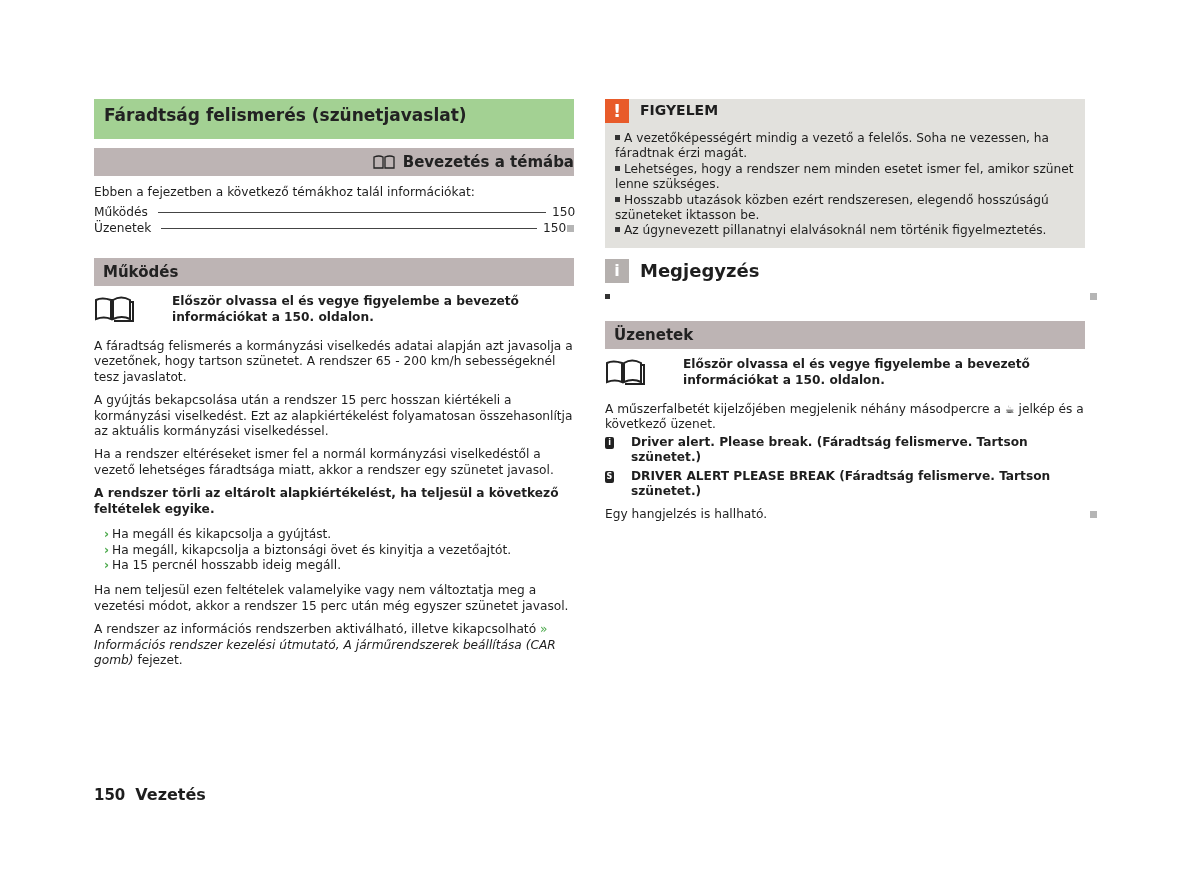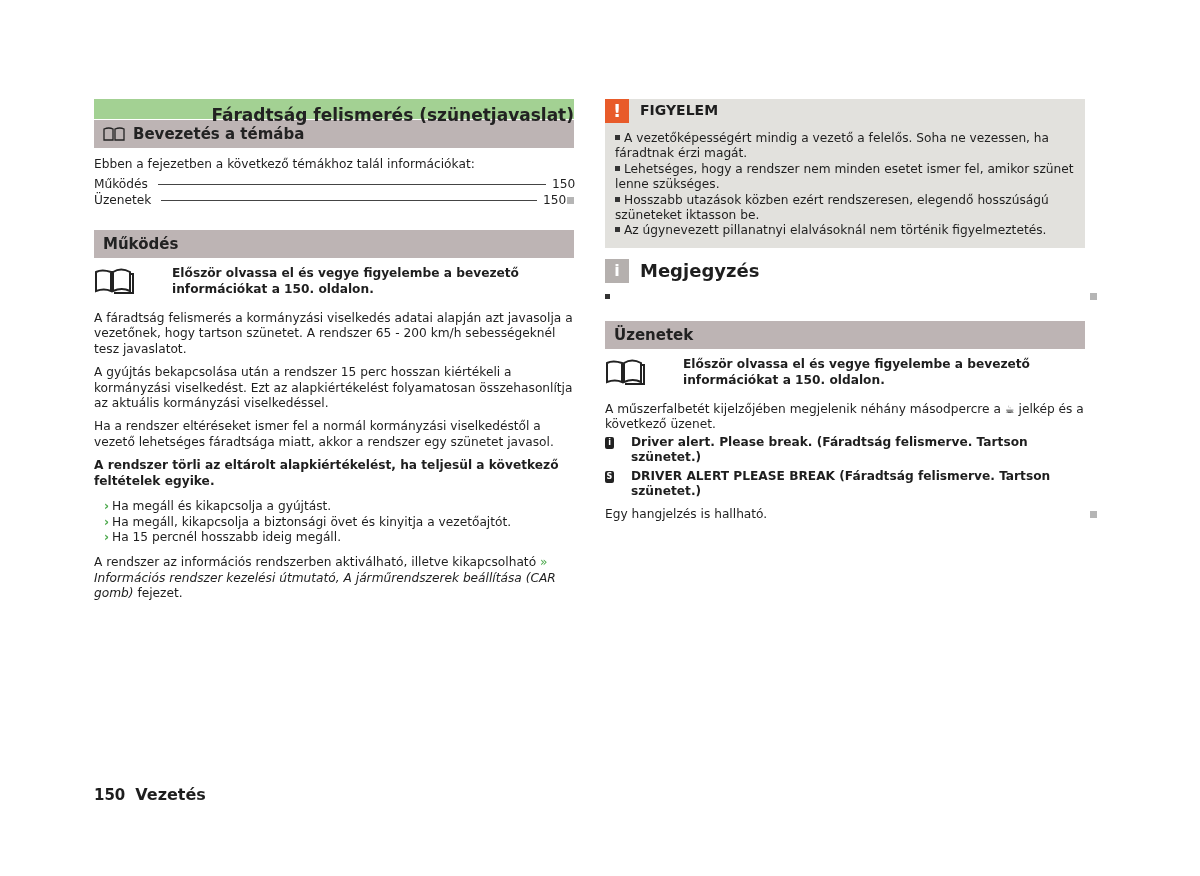--- a/index.html
+++ b/index.html
@@ -7,22 +7,22 @@
     width: 1200px; height: 876px; background: #ffffff; position: relative;
     font-family: "DejaVu Sans", "Liberation Sans", sans-serif;
     color: #1e1e1e; font-size: 12.2px; line-height: 15.4px;
     overflow: hidden;
   }
   .col { position: absolute; top: 99px; }
   .col-left { left: 94px; width: 480px; }
   .col-right { left: 605px; width: 480px; }
 
   .chapter-title {
-    background: #a3d193; height: 20px; line-height: 32px;
-    font-size: 17px; font-weight: bold; padding-left: 10px; color: #222; text-align: right;
+    background: #a3d193; height: 40px; line-height: 32px;
+    font-size: 17px; font-weight: bold; padding-left: 10px; color: #222;
   }
   .section-head {
     background: #bdb4b4; height: 28px; line-height: 28px;
     font-size: 15px; font-weight: bold; padding-left: 9px; color: #222;
     display: flex; align-items: center;
   }
   .section-head .book-small { width: 22px; height: 14px; margin-right: 8px; }
   .p { margin: 0; }
   .mt8 { margin-top: 8px; }
   .toc-row { display: flex; align-items: baseline; }
@@ -56,21 +56,21 @@
   .footer { position: absolute; left: 94px; top: 787px; display: flex; align-items: baseline; }
   .footer .num { font-weight: bold; font-size: 15px; }
   .footer .chap { font-weight: bold; font-size: 16px; margin-left: 10px; }
 </style>
 </head>
 <body>
 
 <div class="col col-left">
   <div class="chapter-title">Fáradtság felismerés (szünetjavaslat)</div>
 
-  <div class="section-head" style="margin-top:1px;">
+  <div class="section-head" style="margin-top:9px;justify-content:flex-end;">
     <svg class="book-small" viewBox="0 0 22 14">
       <path d="M1 2 L1 13 L10 13 L10 2 Q6 0 1 2 Z M12 2 L12 13 L21 13 L21 2 Q17 0 12 2 Z" fill="none" stroke="#222" stroke-width="1.3"></path>
     </svg>
     <span>Bevezetés a témába</span>
   </div>
 
   <p class="p" style="margin-top:9px;">Ebben a fejezetben a következő témákhoz talál információkat:</p>
 
   <div style="margin-top:5px;">
     <div class="toc-row">
@@ -100,20 +100,21 @@
 
   <p class="p" style="margin-top:14px;">A fáradtság felismerés a kormányzási viselkedés adatai alapján azt javasolja a vezetőnek, hogy tartson szünetet. A rendszer 65 - 200 km/h sebességeknél tesz javaslatot.</p>
   <p class="p mt8">A gyújtás bekapcsolása után a rendszer 15 perc hosszan kiértékeli a kormányzási viselkedést. Ezt az alapkiértékelést folyamatosan összehasonlítja az aktuális kormányzási viselkedéssel.</p>
   <p class="p mt8">Ha a rendszer eltéréseket ismer fel a normál kormányzási viselkedéstől a vezető lehetséges fáradtsága miatt, akkor a rendszer egy szünetet javasol.</p>
   <p class="p mt8" style="font-weight:bold;">A rendszer törli az eltárolt alapkiértékelést, ha teljesül a következő feltételek egyike.</p>
   <ul class="bullet-list">
     <li><span class="chev">›</span><span>Ha megáll és kikapcsolja a gyújtást.</span></li>
     <li><span class="chev">›</span><span>Ha megáll, kikapcsolja a biztonsági övet és kinyitja a vezetőajtót.</span></li>
     <li><span class="chev">›</span><span>Ha 15 percnél hosszabb ideig megáll.</span></li>
   </ul>
+  <p class="p mt8">Ha nem teljesül ezen feltételek valamelyike vagy nem változtatja meg a vezetési módot, akkor a rendszer 15 perc után még egyszer szünetet javasol.</p>
   <p class="p mt8">
     <span>A rendszer az információs rendszerben aktiválható, illetve kikapcsolható</span>
     <span class="link">»</span>
     <span class="it">Információs rendszer kezelési útmutató, A járműrendszerek beállítása (CAR gomb)</span>
     <span>fejezet.</span>
   </p>
 </div>
 
 <div class="col col-right">
   <div class="warn-box">

